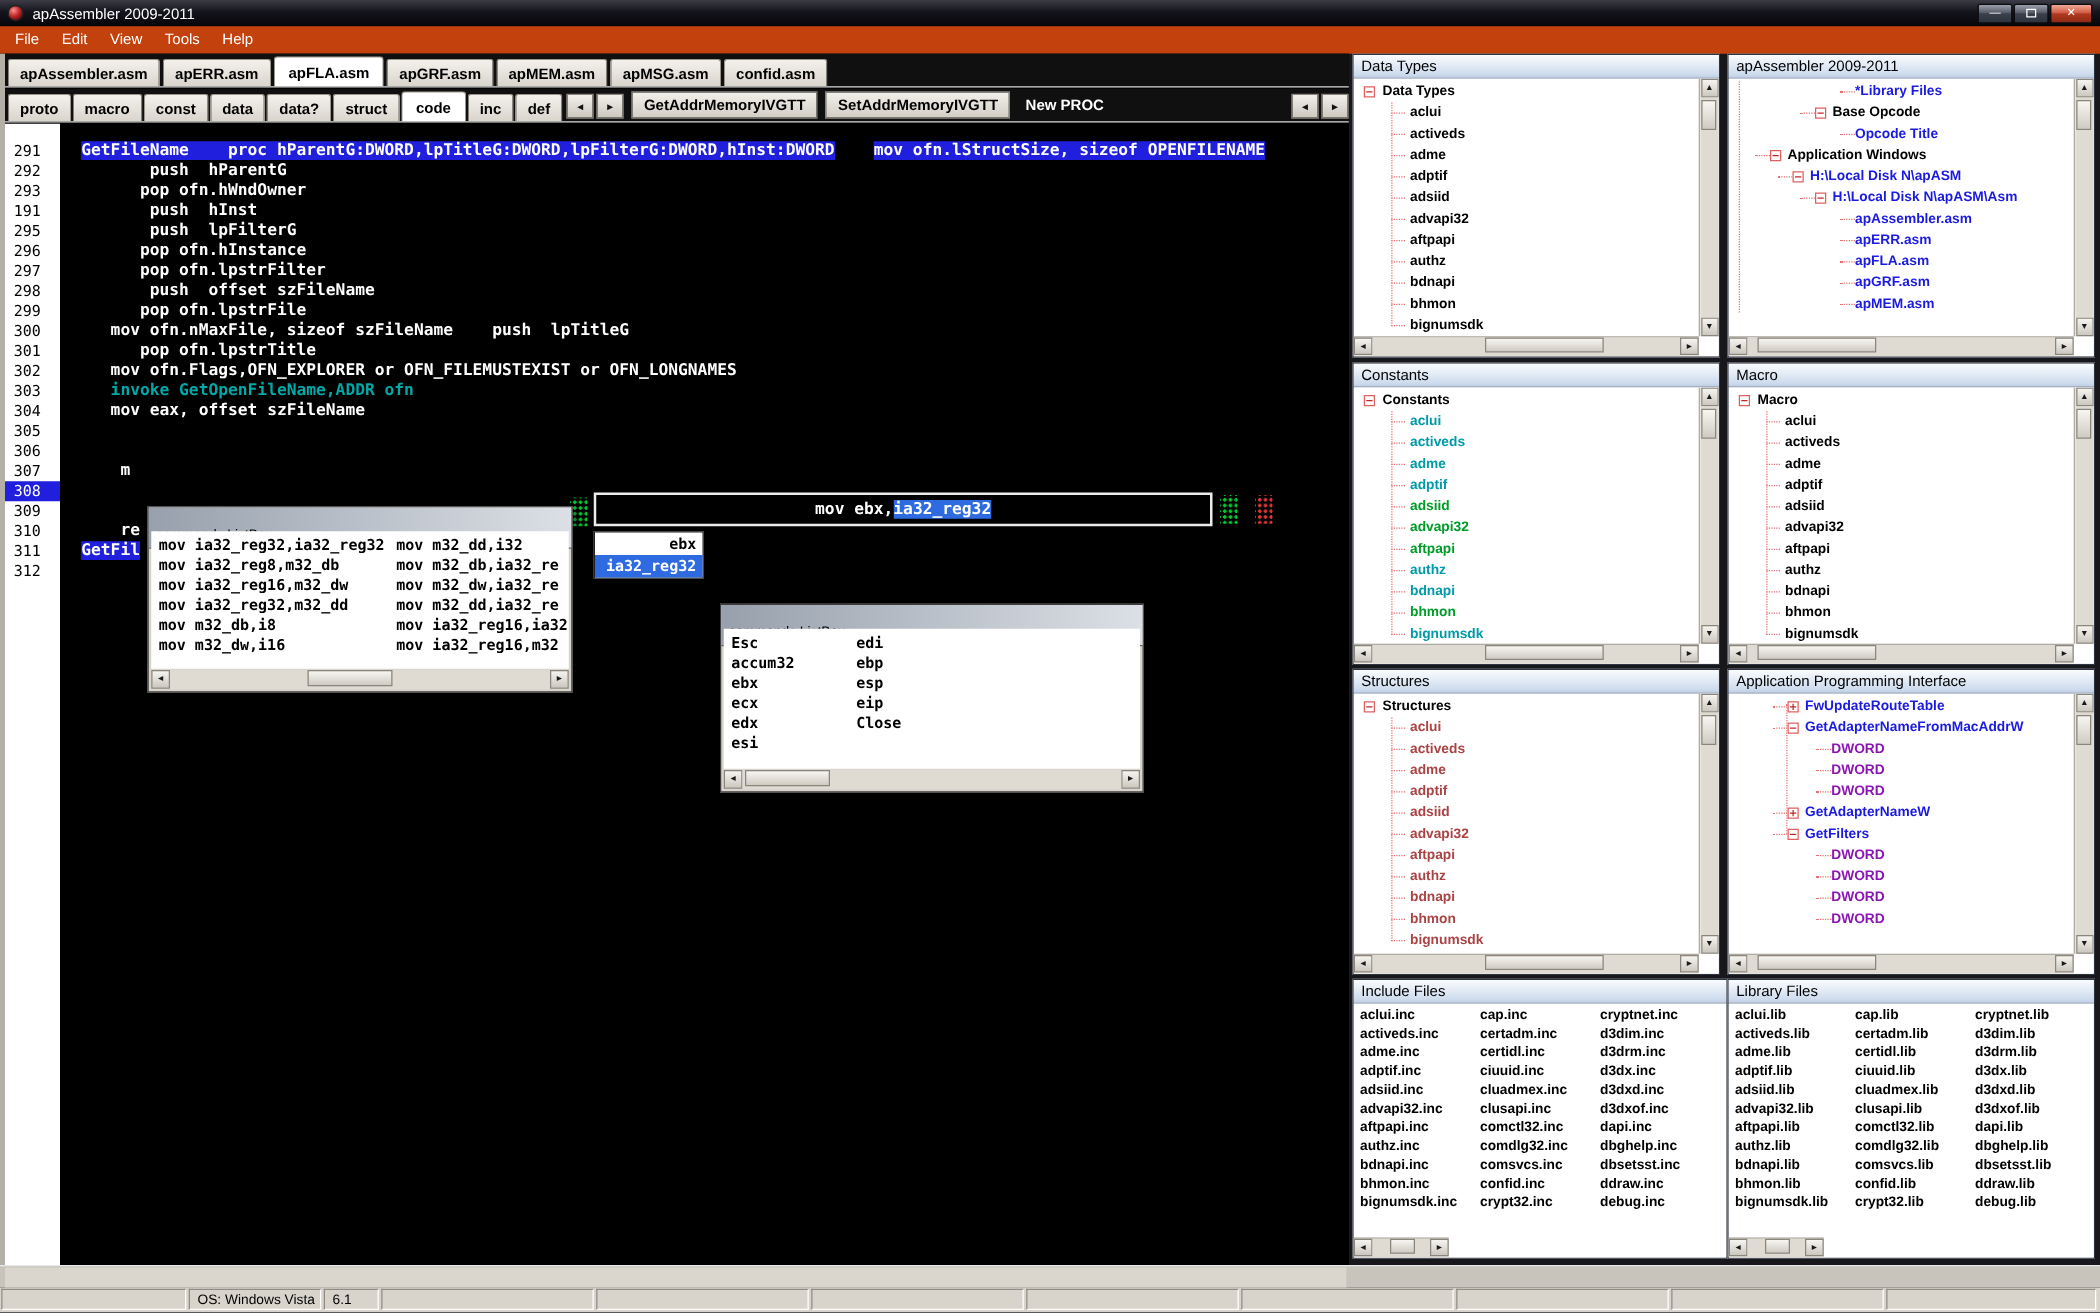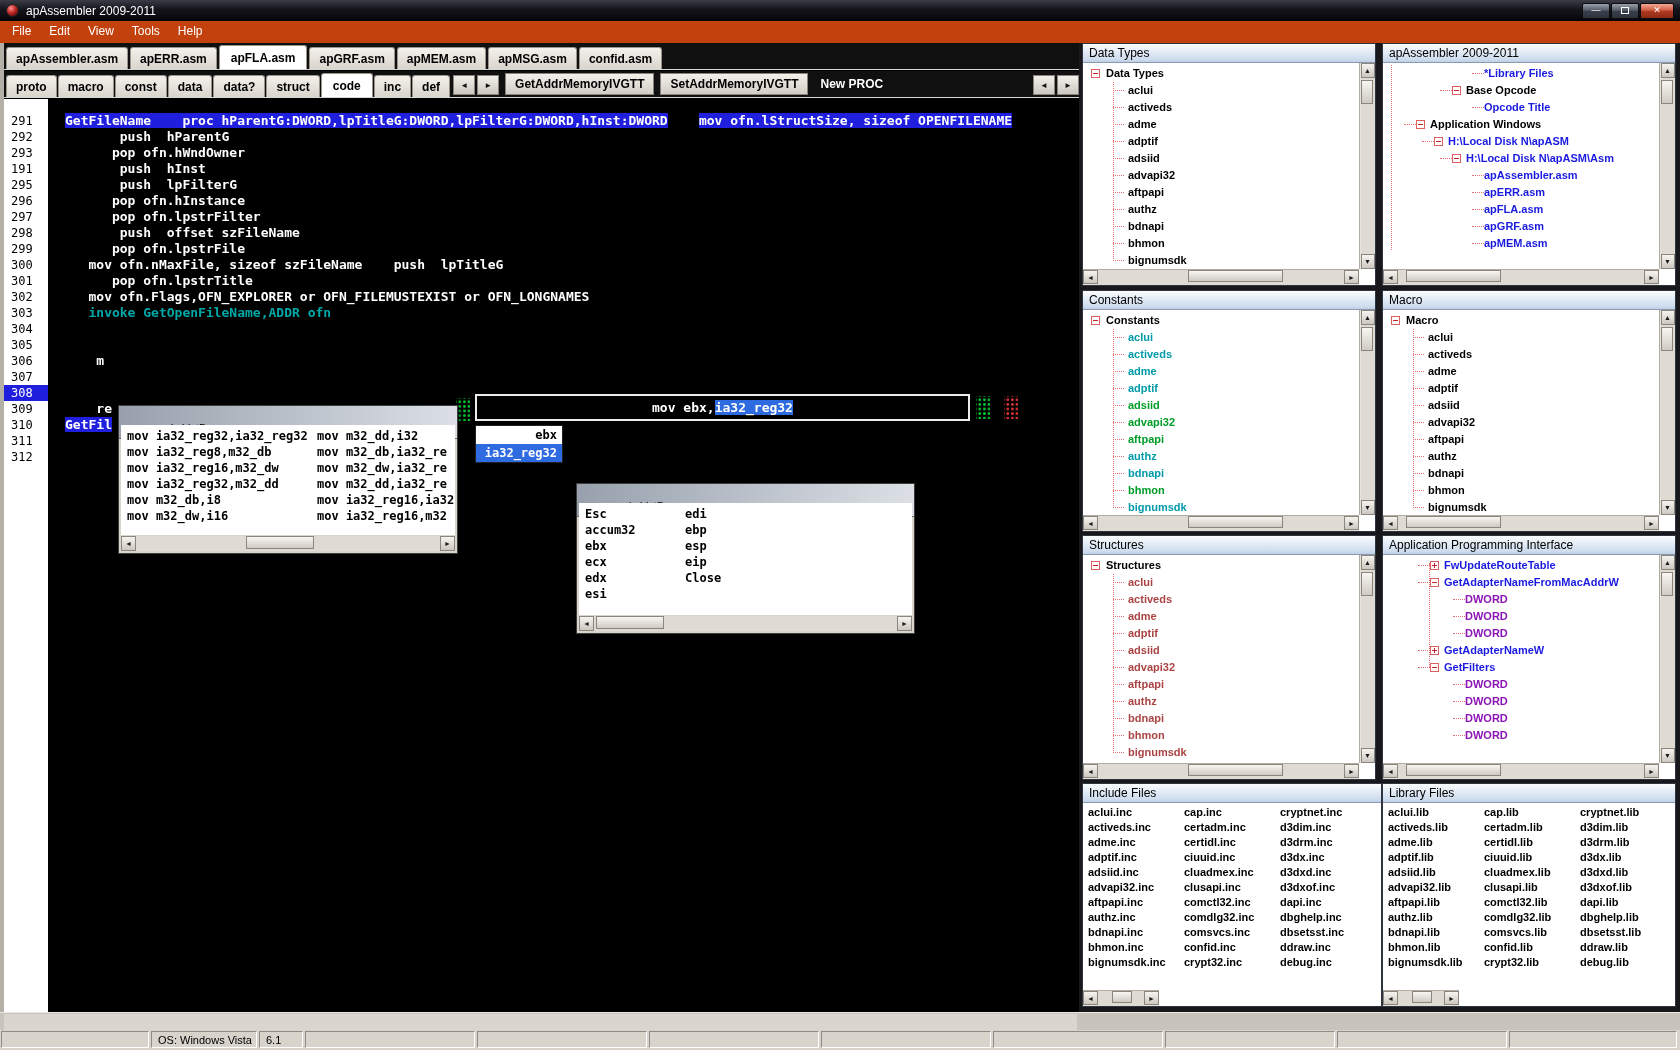--- a/index.html
+++ b/index.html
@@ -217,20 +217,21 @@
           <div class="cline"><span>       push  hInst</span></div>
           <div class="cline"><span>       push  lpFilterG</span></div>
           <div class="cline"><span>      pop ofn.hInstance</span></div>
           <div class="cline"><span>      pop ofn.lpstrFilter</span></div>
           <div class="cline"><span>       push  offset szFileName</span></div>
           <div class="cline"><span>      pop ofn.lpstrFile</span></div>
           <div class="cline"><span>   mov ofn.nMaxFile, sizeof szFileName    push  lpTitleG</span></div>
           <div class="cline"><span>      pop ofn.lpstrTitle</span></div>
           <div class="cline"><span>   mov ofn.Flags,OFN_EXPLORER or OFN_FILEMUSTEXIST or OFN_LONGNAMES</span></div>
           <div class="cline"><span>   </span><span style="color: rgb(0, 168, 168);">invoke GetOpenFileName,ADDR ofn</span></div>
+          <div class="cline"><span>   mov eax, offset szFileName</span></div>
           <div class="cline"></div>
           <div class="cline"></div>
           <div class="cline"><span>    m</span></div>
           <div class="cline"></div>
           <div class="cline"></div>
           <div class="cline"><span>    re</span></div>
           <div class="cline"><span class="hl">GetFil</span></div>
         </div>
 
       <div class="cmd-input">

